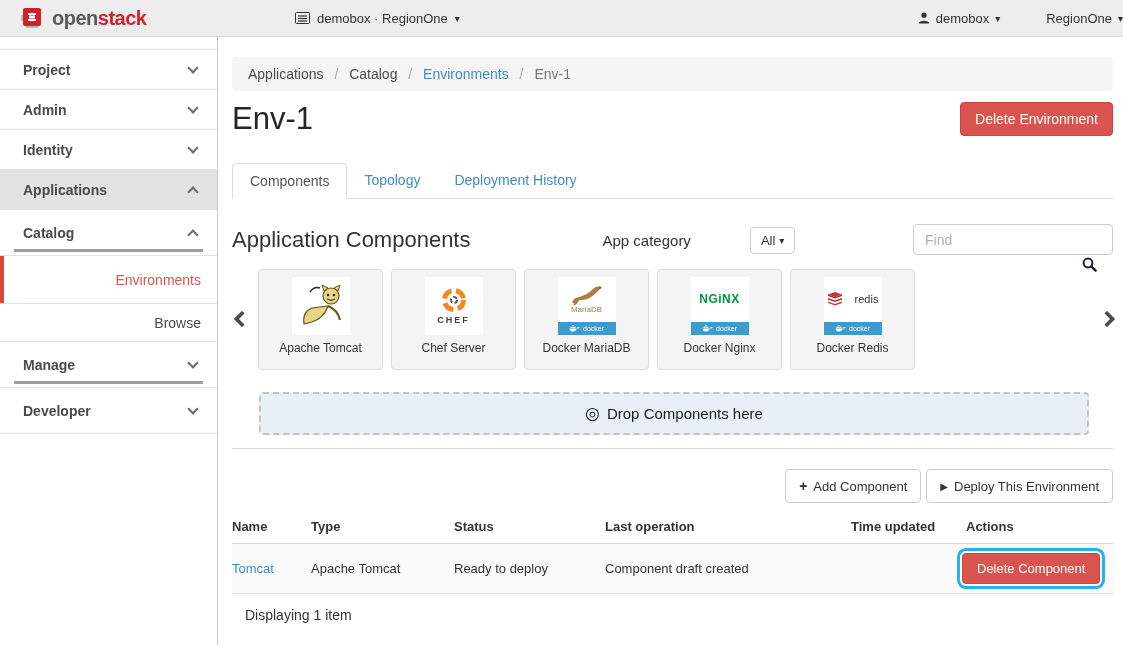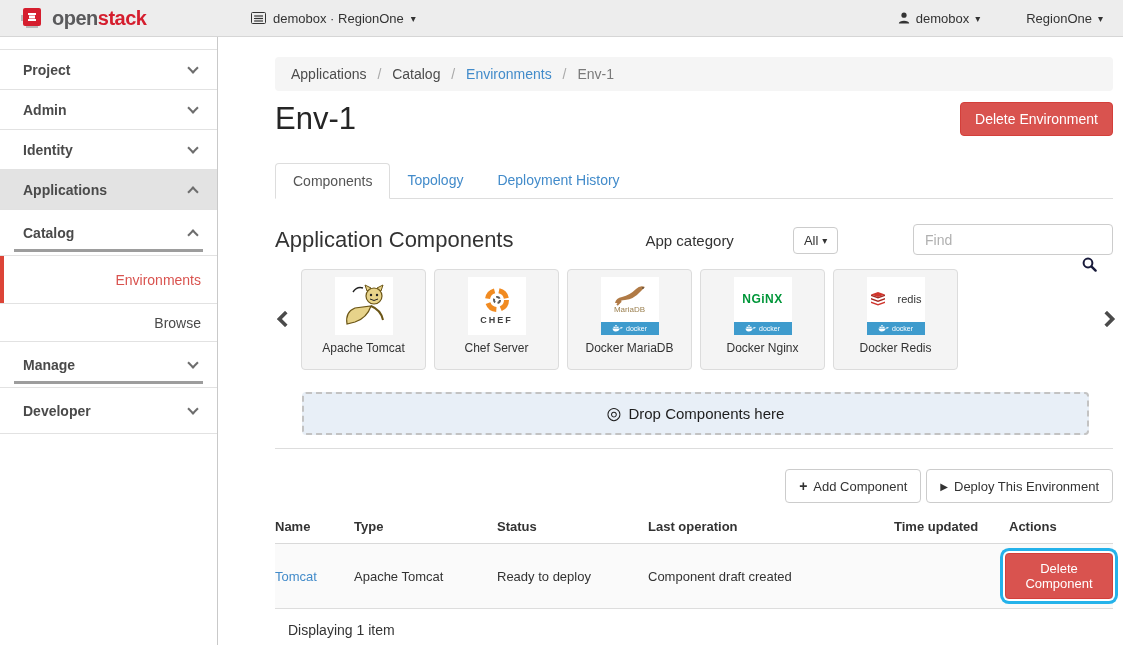--- a/index.html
+++ b/index.html
@@ -6,29 +6,29 @@
   html,body { margin:0; padding:0; }
   body {
     width:1123px; height:645px; overflow:hidden;
     font-family:"Liberation Sans", sans-serif;
     background:#fff; color:#333;
   }
   
   .topbar {
     position:absolute; top:0; left:0; width:1123px; height:37px;
     background:#ededed; border-bottom:1px solid #d6d6d6;
-    display:flex; align-items:center;
+    display:flex; align-items:center;gap:32px;
   }
   .brand { display:flex; align-items:center; margin-left:20px; min-width:205px; }
   .brand-cube { margin-right:8px; }
   .brand-text { font-size:20px; font-weight:bold; letter-spacing:-0.5px; }
   .brand-open { color:#5a5a5c; } .brand-stack { color:#d51e2e; }
-  .ctx { display:flex; align-items:center; gap:7px; font-size:13px; color:#333; margin-left:26px; cursor:pointer; }
+  .ctx { display:flex; align-items:center; gap:7px; font-size:13px; color:#333; margin-left:38px; cursor:pointer; }
   .caret { font-size:10px; color:#333; }
-  .top-right { margin-left:auto; display:flex; align-items:center; gap:46px; margin-right:20px; font-size:13px; }
+  .top-right { margin-left:auto; display:flex; align-items:center; gap:46px; font-size:13px; }
   .top-menu { display:flex; align-items:center; gap:6px; cursor:pointer; }
   
   .sidebar {
     position:absolute; top:37px; left:0; width:218px; height:608px;
     background:#fff; border-right:1px solid #c9c9c9;
   }
   .side-stub { height:13px; border-bottom:1px solid #e2e2e2; }
   .srow {
     display:flex; align-items:center; justify-content:space-between;
     padding:0 20px 0 23px; border-bottom:1px solid #e2e2e2;
@@ -40,21 +40,21 @@
   .srow.has-rule::after {
     content:""; position:absolute; left:14px; right:14px; bottom:3px; height:3px; background:#9d9d9d;
   }
   .srow-sub { justify-content:flex-end; padding-right:16px; font-weight:normal; }
   .srow-env { position:relative; color:#d9534f; }
   .red-bar { position:absolute; left:0; top:0; bottom:0; width:4px; background:#dc4437; }
   .chev { width:8px; height:8px; border-right:2px solid #6d6d6d; border-bottom:2px solid #6d6d6d; display:inline-block; }
   .chev.down { transform:rotate(45deg); margin-top:-3px; }
   .chev.up   { transform:rotate(-135deg); margin-top:4px; }
   
-  .content { position:absolute; left:219px; top:37px; width:904px; height:608px; background:#fff;padding-left:43px; }
+  .content { position:absolute; left:219px; top:37px; width:904px; height:608px; background:#fff; }
   .breadcrumb {
     margin:20px 10px 0 13px; background:#f5f5f5; border-radius:4px;
     padding:9px 16px; font-size:14px; color:#4c4c4c;
   }
   .bc-sep { color:#a9a9a9; margin:0 7px; }
   .bc-link { color:#428bca; cursor:pointer; }
   .bc-current { color:#7a7a7a; }
   .page-head { display:flex; justify-content:space-between; align-items:flex-start; margin:11px 10px 0 13px; }
   .page-title { font-size:31px; color:#252525; font-weight:normal; line-height:1.1; }
   .btn-danger {

